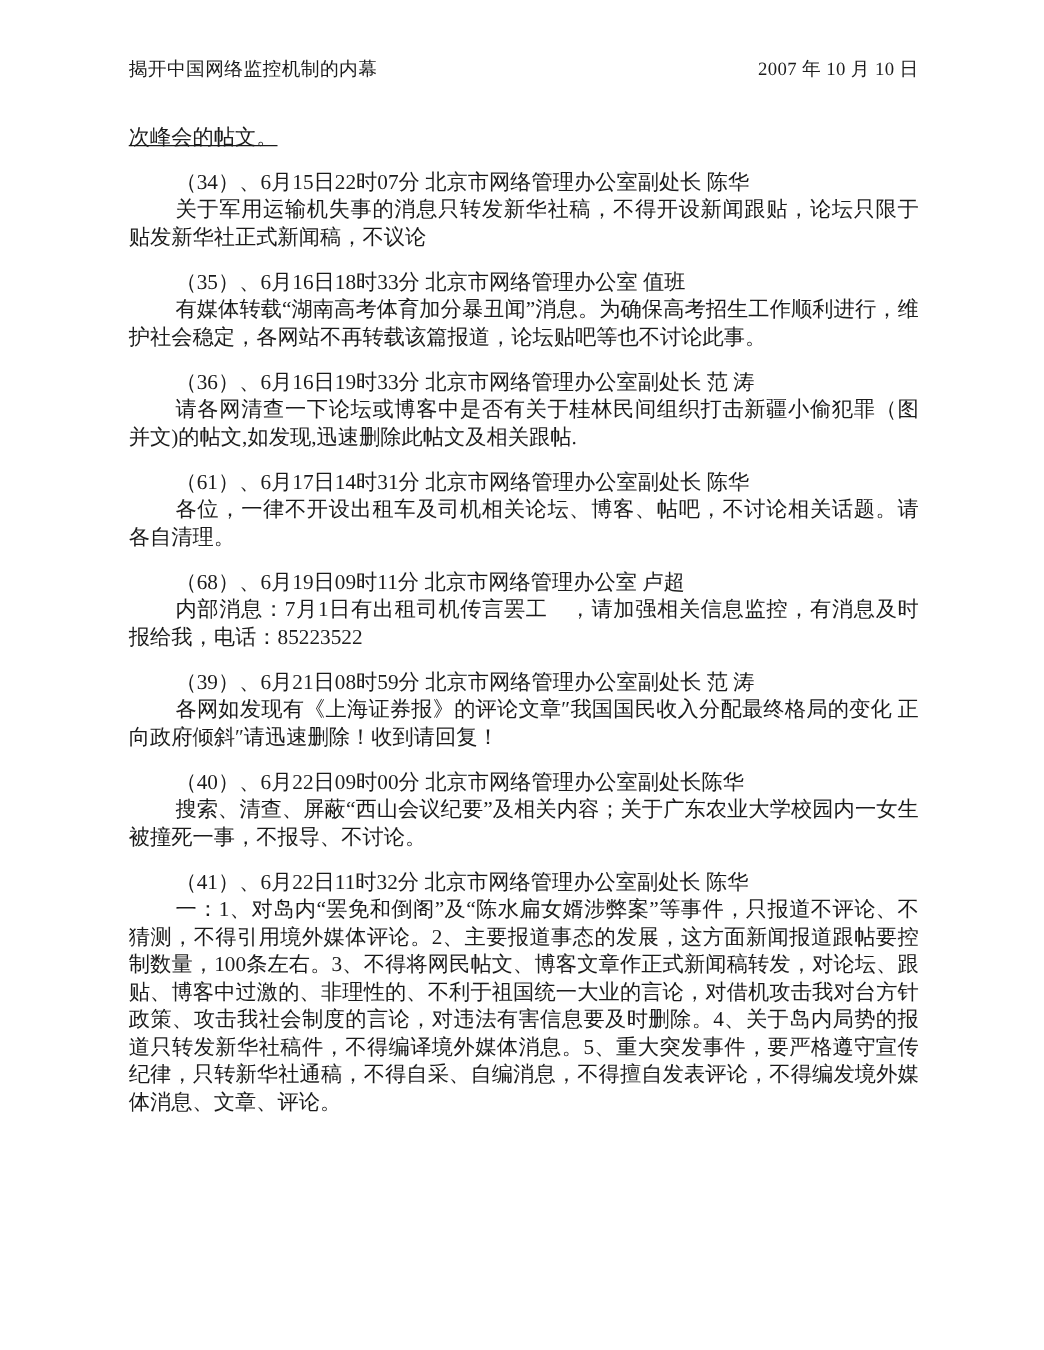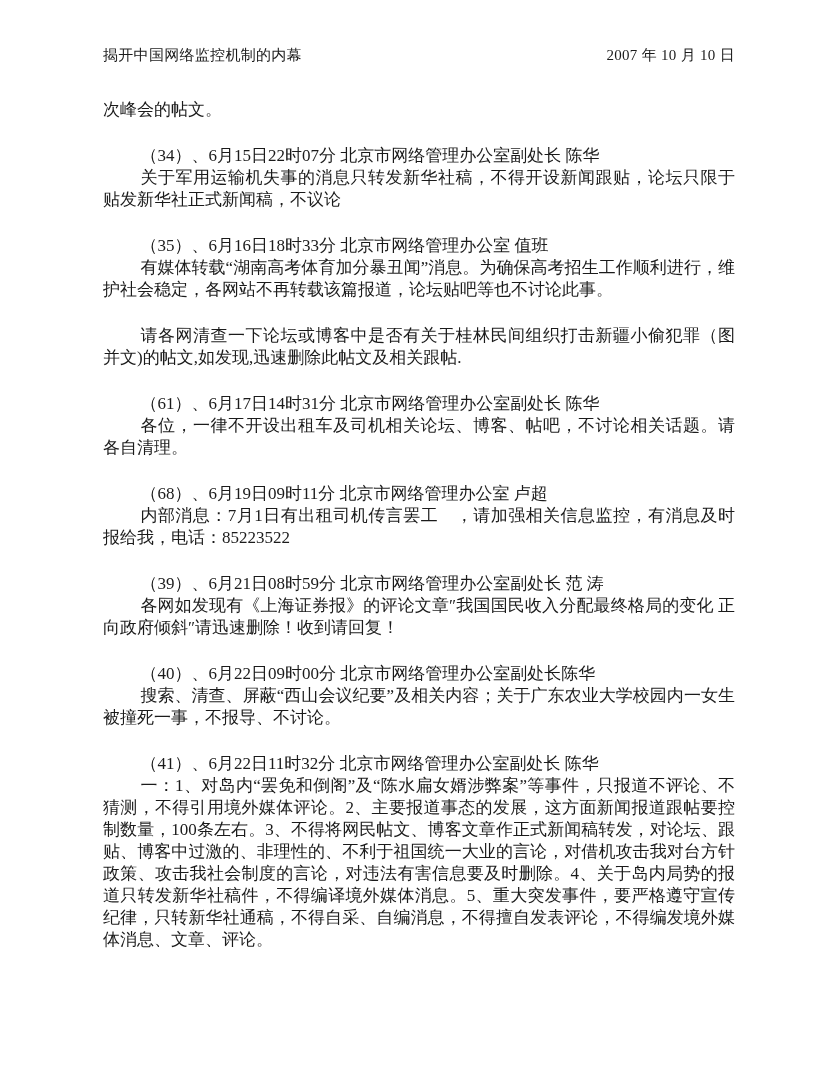--- a/index.html
+++ b/index.html
@@ -30,22 +30,22 @@
   .doc-header .title { font-weight: normal; }
   .doc-header .date { font-weight: normal; }
   .body-text {
     margin-top: 34px;
     font-size: 17px;
     line-height: 22px;
     text-align: justify;
     color: #1b1b1b;
   }
   p { margin: 0; }
-  .intro { text-indent: 0; }
-  .item { margin-top: 24px; }
+  .intro { text-indent: 0; text-decoration: underline; }
+  .item { margin-top: 14px; }
   .item .heading { text-indent: 2.2em; }
   .item .para { text-indent: 2.2em; }
   .doc-footer {
     position: absolute;
     left: 103px;
     right: 100px;
     top: 1004px;
     display: flex;
     justify-content: space-between;
     align-items: center;
@@ -72,20 +72,21 @@
     <p class="heading">（34）、6月15日22时07分 北京市网络管理办公室副处长 陈华</p>
   <p class="para">关于军用运输机失事的消息只转发新华社稿，不得开设新闻跟贴，论坛只限于贴发新华社正式新闻稿，不议论</p>
           </section>
 
   <section class="item">
     <p class="heading">（35）、6月16日18时33分 北京市网络管理办公室 值班</p>
   <p class="para">有媒体转载“湖南高考体育加分暴丑闻”消息。为确保高考招生工作顺利进行，维护社会稳定，各网站不再转载该篇报道，论坛贴吧等也不讨论此事。</p>
           </section>
 
   <section class="item">
+    <p class="heading">（36）、6月16日19时33分 北京市网络管理办公室副处长 范 涛</p>
   <p class="para">请各网清查一下论坛或博客中是否有关于桂林民间组织打击新疆小偷犯罪（图并文)的帖文,如发现,迅速删除此帖文及相关跟帖.</p>
           </section>
 
   <section class="item">
     <p class="heading">（61）、6月17日14时31分 北京市网络管理办公室副处长 陈华</p>
   <p class="para">各位，一律不开设出租车及司机相关论坛、博客、帖吧，不讨论相关话题。请各自清理。</p>
           </section>
 
   <section class="item">
     <p class="heading">（68）、6月19日09时11分 北京市网络管理办公室 卢超</p>

